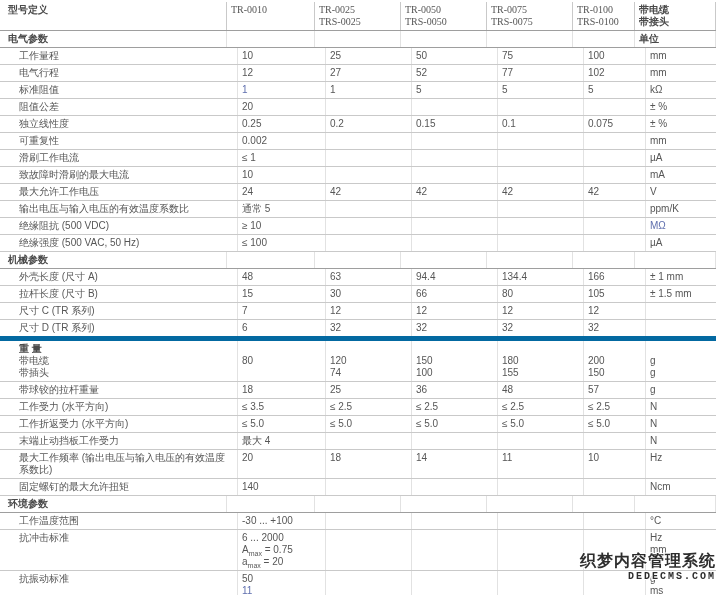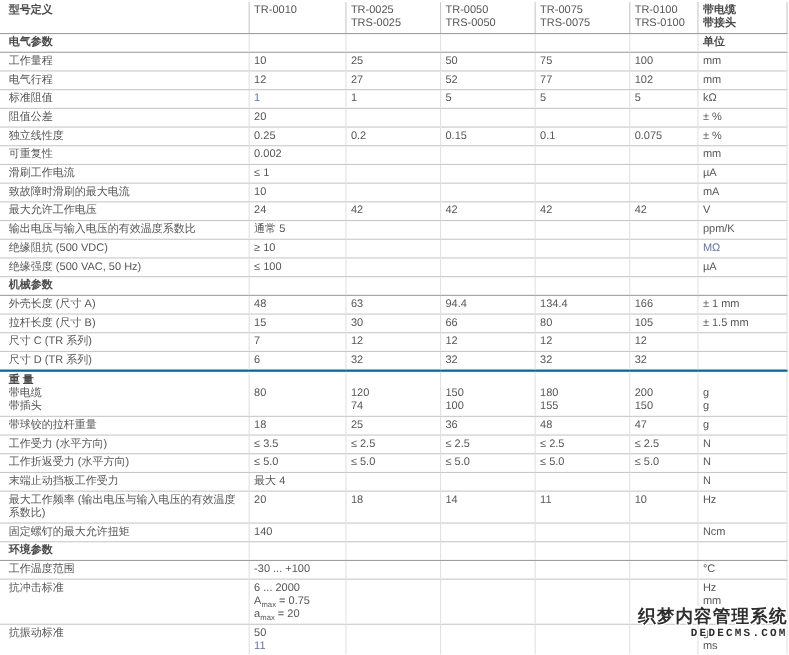--- a/index.html
+++ b/index.html
@@ -7,25 +7,25 @@
     width:717px;height:595px;background:#ffffff;position:relative;overflow:hidden;
     font-family:"Liberation Sans","DejaVu Sans",sans-serif;color:#565656;
   }
   .table{position:absolute;left:0;top:2px;width:716px;border-bottom:3px solid #3e3e3e;}
   .row{display:grid;grid-template-columns:226px 88px 86px 86px 86px 62px 82px;border-bottom:1px solid #c9c9c9;}
   .cell{padding:2px 2px 2px 4px;font-size:10px;line-height:12px;overflow:hidden;}
   .cell.label{padding-left:8px;}
   .cell:not(.label){border-left:1px solid #e2e2e2;}
   .cell:last-child{border-right:1px solid #e2e2e2;}
   .row.header{border-bottom:1px solid #9e9e9e;min-height:28px;}
-  .row.header .cell{border-left-color:#c9c9c9;border-right-color:#c9c9c9;}
+  .row.header .cell{border-left-color:#c9c9c9;border-right-color:#c9c9c9;font-family:Liberation Serif, serif;}
   .row.section{border-bottom:1px solid #9e9e9e;min-height:16px;}
   .row.section .label{font-weight:bold;color:#4a4a4a;}
-  .row.data{min-height:16px;}
-  .row.topdark{border-top:2px solid #0369a1;margin-top:-1px;}
+  .row.data{min-height:16px;padding-left:11px;}
+  .row.topdark{border-top:5px solid #0369a1;margin-top:-1px;}
   .b{font-weight:bold;color:#4a4a4a;}
   .blue{color:#5f6fae;}
   .ln{min-height:12px;}
   sub,sup{font-size:7px;line-height:0;}
   .watermark{
     position:absolute;right:1px;top:553px;text-align:right;font-weight:bold;color:#2e2e2e;z-index:5;
     text-shadow:-1px -1px 0 #fff,1px -1px 0 #fff,-1px 1px 0 #fff,1px 1px 0 #fff,0 -1px 0 #fff,0 1px 0 #fff,-1px 0 0 #fff,1px 0 0 #fff;
   }
   .watermark .wl1{font-size:16px;line-height:16px;letter-spacing:1px;}
   .watermark .wl2{font-size:10px;line-height:15px;letter-spacing:2px;font-family:Liberation Mono, monospace;}
@@ -521,21 +521,21 @@
         <div class="cell">
           <div class="ln">25</div>
         </div>
         <div class="cell">
           <div class="ln">36</div>
         </div>
         <div class="cell">
           <div class="ln">48</div>
         </div>
         <div class="cell">
-          <div class="ln">47</div>
+          <div class="ln">57</div>
         </div>
         <div class="cell unit">
           <div class="ln">g</div>
         </div>
       </div>
       <div class="row data">
         <div class="cell label">
           <div class="ln">工作受力 (水平方向)</div>
         </div>
         <div class="cell">

